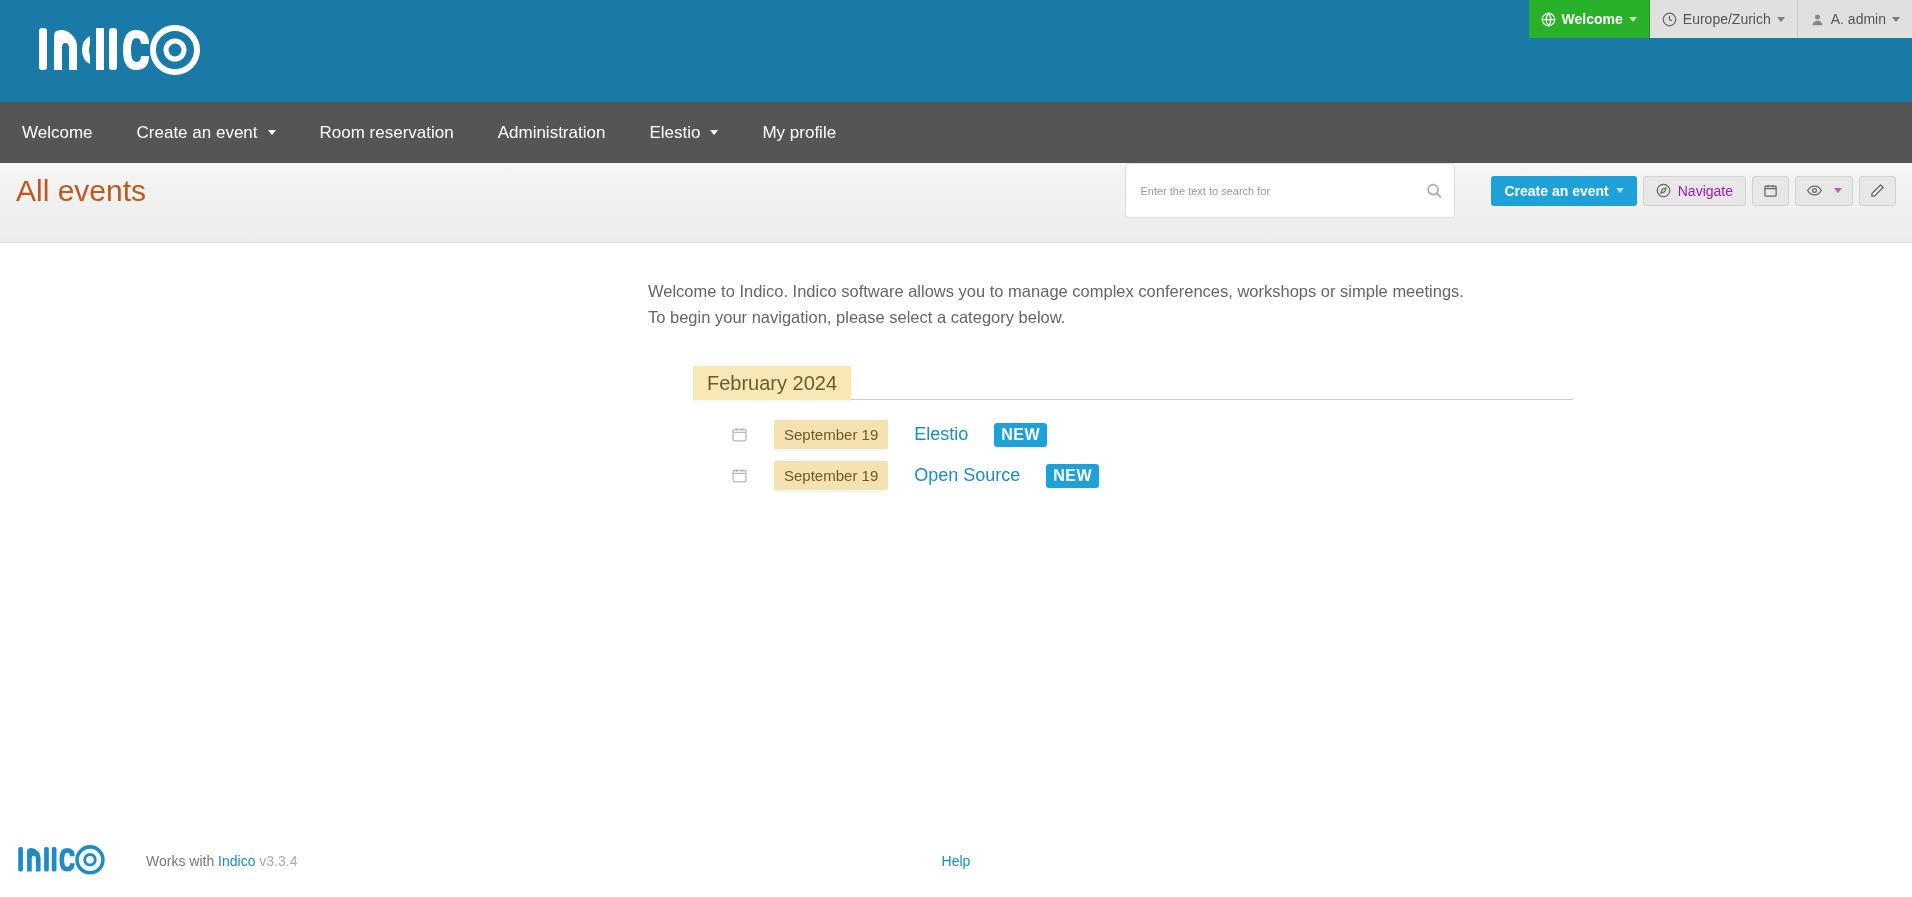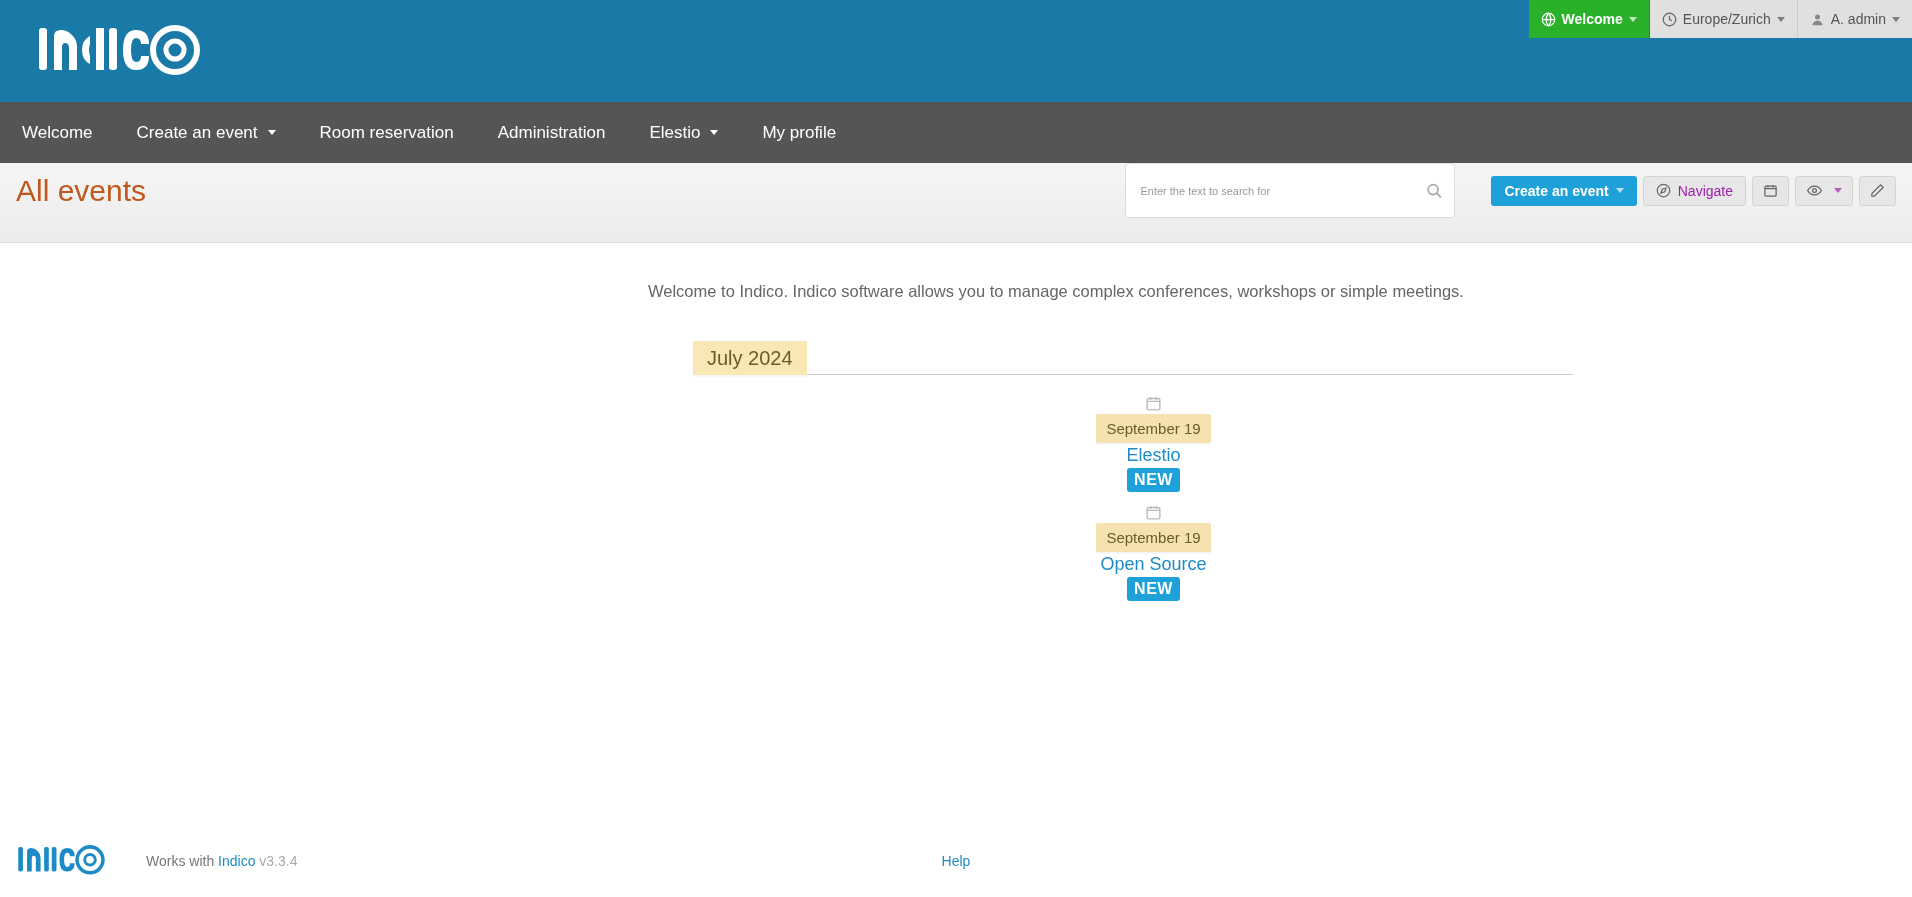--- a/index.html
+++ b/index.html
@@ -154,24 +154,23 @@
     border: none;
     border-top: 1px solid #ccc;
     margin-top: -1px;
     margin-bottom: 14px;
     margin-left: 0;
     width: 880px;
   }
   .event-row {
     display: flex;
     align-items: center;
-    gap: 2px;
+    gap: 26px;
     padding: 6px 0 6px 38px;
     font-size: 17px;
-    flex-direction: column;
   }
   .cal-mini { color: #bbb; }
   .date-chip {
     background: #f5e2b0;
     color: #6a5b2e;
     padding: 6px 10px;
     border-radius: 2px;
     box-shadow: 0 2px 0 rgba(0,0,0,.04);
     font-size: 15px;
   }
@@ -324,24 +323,25 @@
   <div class="btn gray icon-only">
     <svg width="15" height="15" viewBox="0 0 24 24" fill="none" stroke="#666" stroke-width="2">
       <path d="M17 3l4 4L7 21H3v-4L17 3z"></path>
     </svg>
   </div>
 </div>
 
 <div class="main">
   <div class="intro">
     <p>Welcome to Indico. Indico software allows you to manage complex conferences, workshops or simple meetings.</p>
+    <p>To begin your navigation, please select a category below.</p>
   </div>
 
   <div class="month-section">
-    <span class="month-header">July 2024</span>
+    <span class="month-header">February 2024</span>
     <hr class="month-rule">
 
     <div class="event-row">
       <span class="cal-mini">
         <svg width="17" height="17" viewBox="0 0 24 24" fill="none" stroke="#bbb" stroke-width="2">
           <rect x="3" y="5" width="18" height="16" rx="2"></rect>
             <path d="M3 9h18M8 3v4M16 3v4"></path>
         </svg>
       </span>
       <span class="date-chip">September 19</span>

